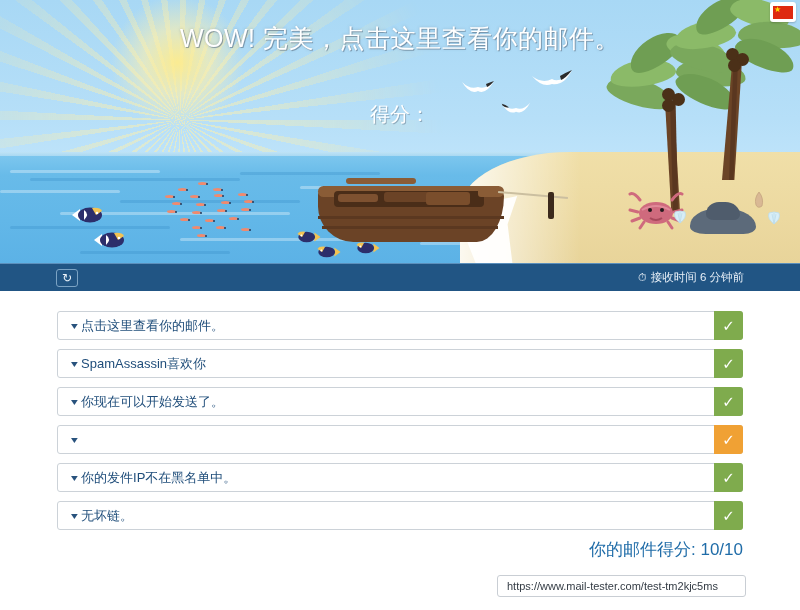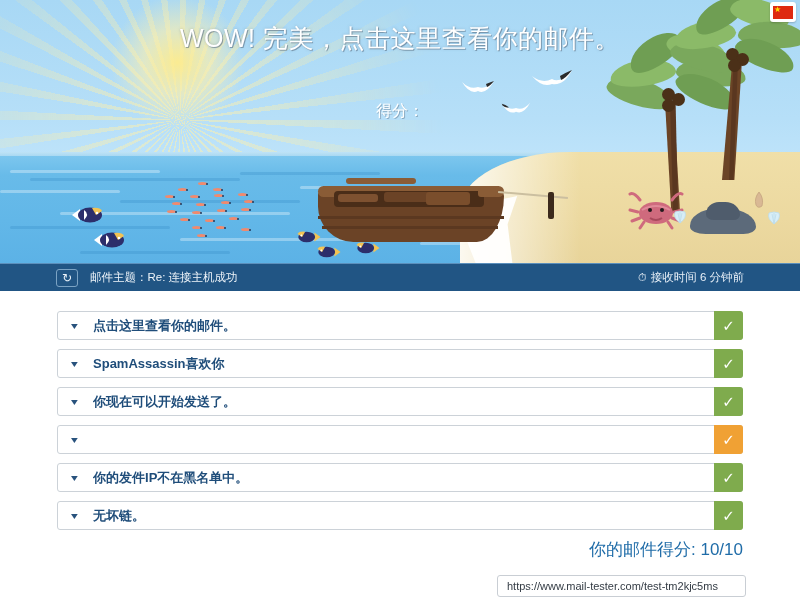--- a/index.html
+++ b/index.html
@@ -99,21 +99,21 @@
   .gull { position: absolute; }
 
   .hero-title {
     position: absolute; left: 0; top: 22px; width: 800px; text-align: center;
     font-size: 25px; color: #ffffff; font-weight: 400;
     text-shadow: 1px 1px 0 rgba(90,110,130,0.55), 0 0 3px rgba(80,100,120,0.35);
     letter-spacing: 0.5px; white-space: nowrap;
   }
   .score-label {
     position: absolute; left: 0; top: 101px; width: 800px; text-align: center;
-    font-size: 16px; color: #ffffff;
+    font-size: 20px; color: #ffffff;
     text-shadow: 1px 1px 0 rgba(90,110,130,0.45);
   }
   .score-pill {
     position: absolute; left: 327px; top: 131px; width: 147px; height: 45px;
     background: #ffffff; border-radius: 23px;
     box-shadow: 0 1px 3px rgba(0,0,0,0.10);
     display: flex; align-items: center; justify-content: center;
   }
   .score-pill span {
     font-size: 27px; font-weight: bold; color: #1f5d8c; letter-spacing: 0.5px;
@@ -160,21 +160,21 @@
   .row {
     position: relative; height: 29px; margin-bottom: 9px;
     background: #ffffff; border: 1px solid #ccd2d8; border-radius: 3px;
     display: flex; align-items: center;
   }
   .chev {
     margin-left: 14px; color: #28527d; font-size: 10px; line-height: 1;
     transform: scaleX(1.35);
   }
   .row-label {
-    margin-left: 16px; font-size: 13px; color: #1f4d7a; font-weight: bold;
+    margin-left: 4px; font-size: 13px; color: #1f4d7a; font-weight: normal;
     white-space: nowrap; overflow: hidden;
   }
   .badge {
     position: absolute; right: -1px; top: -1px; width: 29px; height: 29px;
     border-radius: 0 3px 3px 0;
     display: flex; align-items: center; justify-content: center;
     color: #ffffff; font-size: 15px; font-weight: bold;
   }
 
   
@@ -423,21 +423,20 @@
     <div class="hero-title">WOW! 完美，点击这里查看你的邮件。</div>
     <div class="score-label">得分：</div>
 
     <div class="flag-btn">
       <div class="flag-cn"></div>
     </div>
   </div>
 
   <div class="subject-bar">
     <div class="refresh-btn">↻</div>
-    <div class="subject-text">邮件主题：Re: 连接主机成功</div>
     <div class="recv-time">
       <span class="clock-icon">⏱</span>
       <span>接收时间 6 分钟前</span>
     </div>
   </div>
 
   <div class="list">
 
     <div class="row">
       <span class="chev">▾</span>

